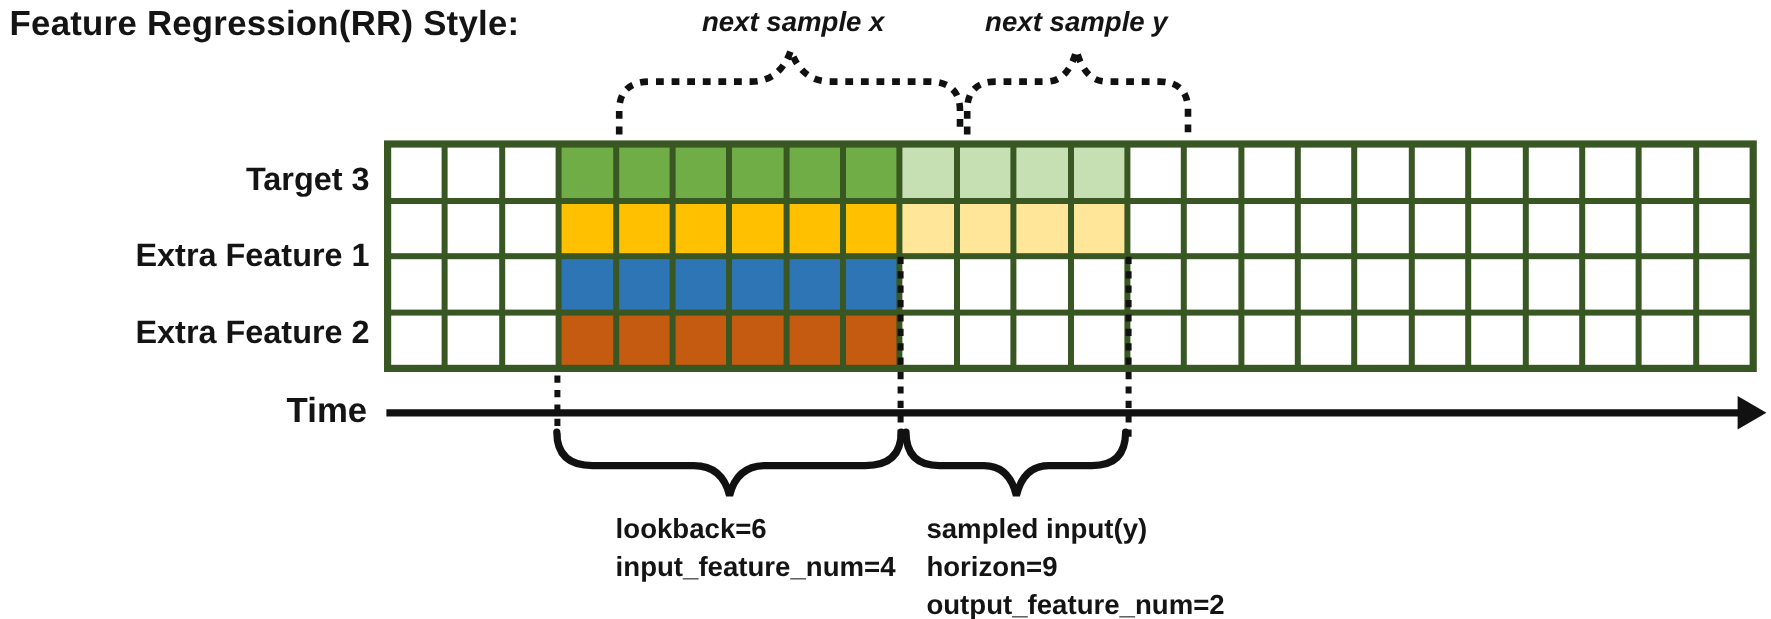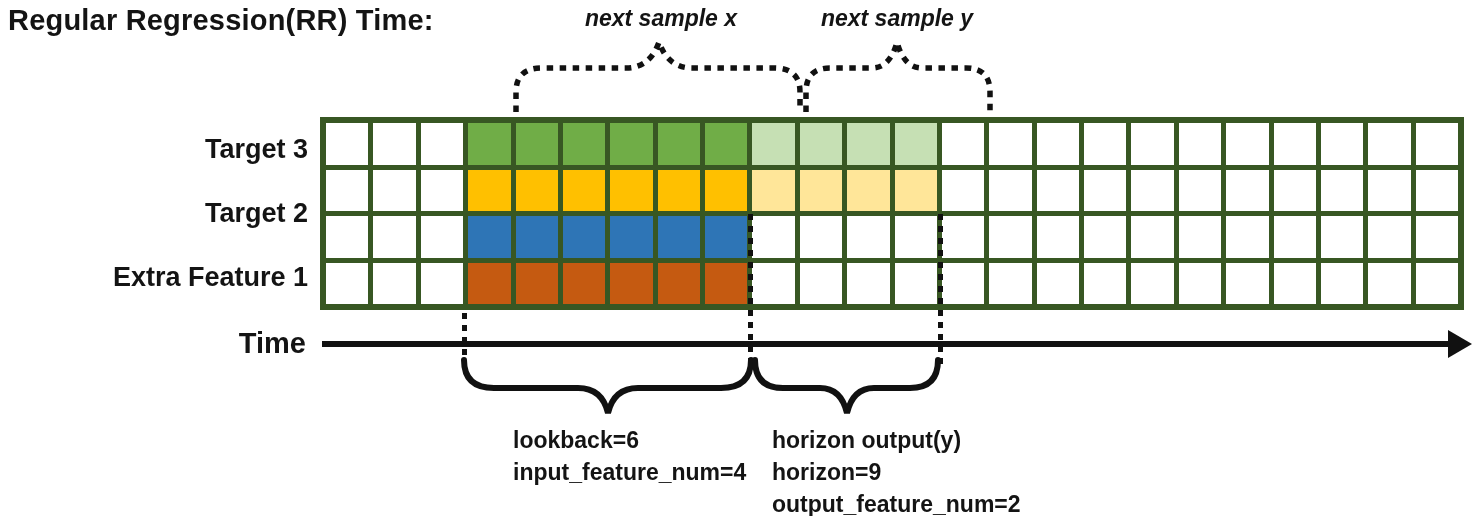--- a/index.html
+++ b/index.html
@@ -38,29 +38,29 @@
     position:absolute;top:424px;font-size:23px;font-weight:600;line-height:32px;white-space:nowrap;
   }
   .sample-label-input{left:513px;}
   .sample-label-output{left:772px;}
 </style>
 </head>
 <body>
 
 <div class="canvas">
 
-  <div class="title">Regular Regression(RR) Time:</div>
+  <div class="title">Feature Regression(RR) Style:</div>
 
   <div class="annot annot-y">next sample y</div>
   <div class="annot annot-x">next sample x</div>
 
   <div class="row-labels">
     <div class="row-label">Target 3</div>
-    <div class="row-label">Target 2</div>
     <div class="row-label">Extra Feature 1</div>
+    <div class="row-label">Extra Feature 2</div>
   </div>
 
   <div class="grid" style="background: rgb(56, 87, 35); grid-template-columns: repeat(24, 1fr); grid-template-rows: repeat(4, 1fr);">
       <div class="cell" style="background: rgb(255, 255, 255);"></div>
       <div class="cell" style="background: rgb(255, 255, 255);"></div>
       <div class="cell" style="background: rgb(255, 255, 255);"></div>
       <div class="cell" style="background: rgb(112, 173, 71);"></div>
       <div class="cell" style="background: rgb(112, 173, 71);"></div>
       <div class="cell" style="background: rgb(112, 173, 71);"></div>
       <div class="cell" style="background: rgb(112, 173, 71);"></div>
@@ -174,18 +174,18 @@
 
     <path d="M 755 360 Q 755 388 783 388 L 820 388 Q 841 388 847 413 Q 853 388 874 388 L 910 388 Q 938 388 938 360" fill="none" stroke="#111111" stroke-width="6" stroke-linecap="round"></path>
   </svg>
 
   <div class="sample-label sample-label-input">
     <div>lookback=6</div>
     <div>input_feature_num=4</div>
   </div>
 
   <div class="sample-label sample-label-output">
-    <div>horizon output(y)</div>
+    <div>sampled input(y)</div>
     <div>horizon=9</div>
     <div>output_feature_num=2</div>
   </div>
 
 </div>
 
 </body></html>

